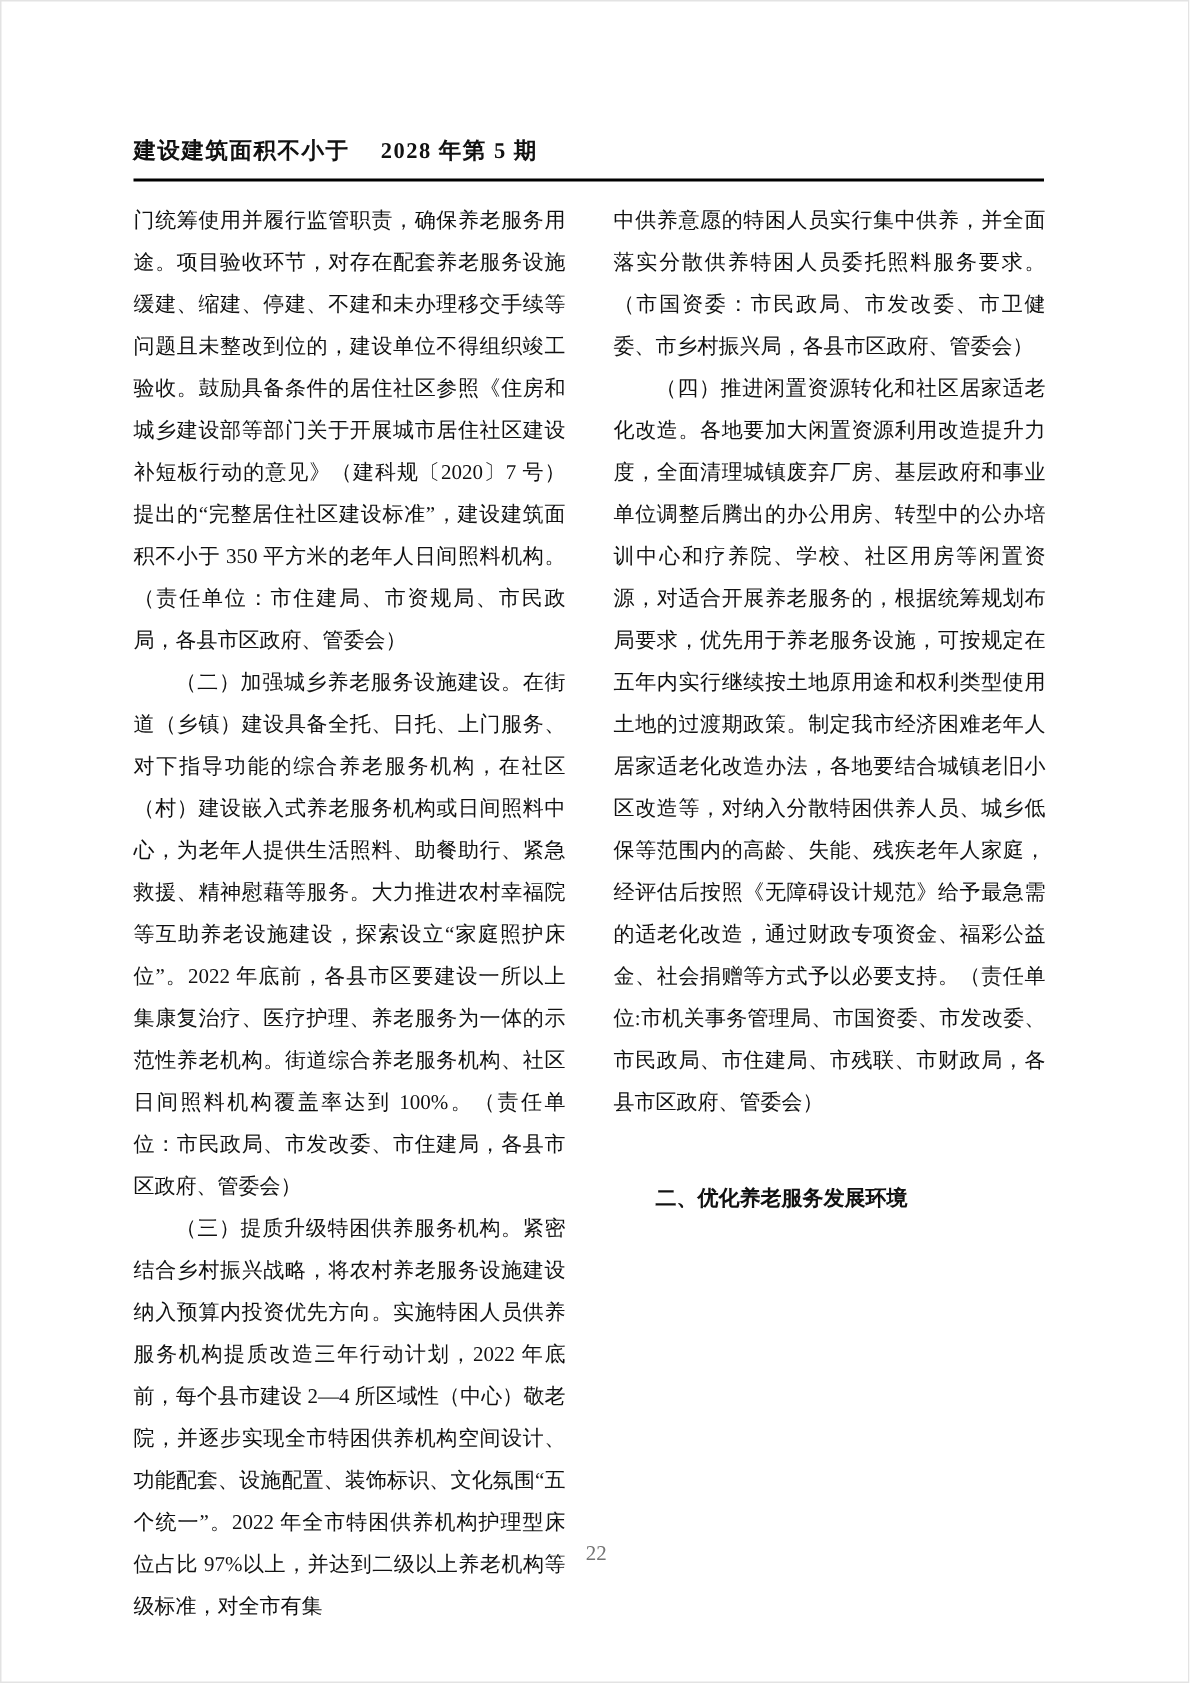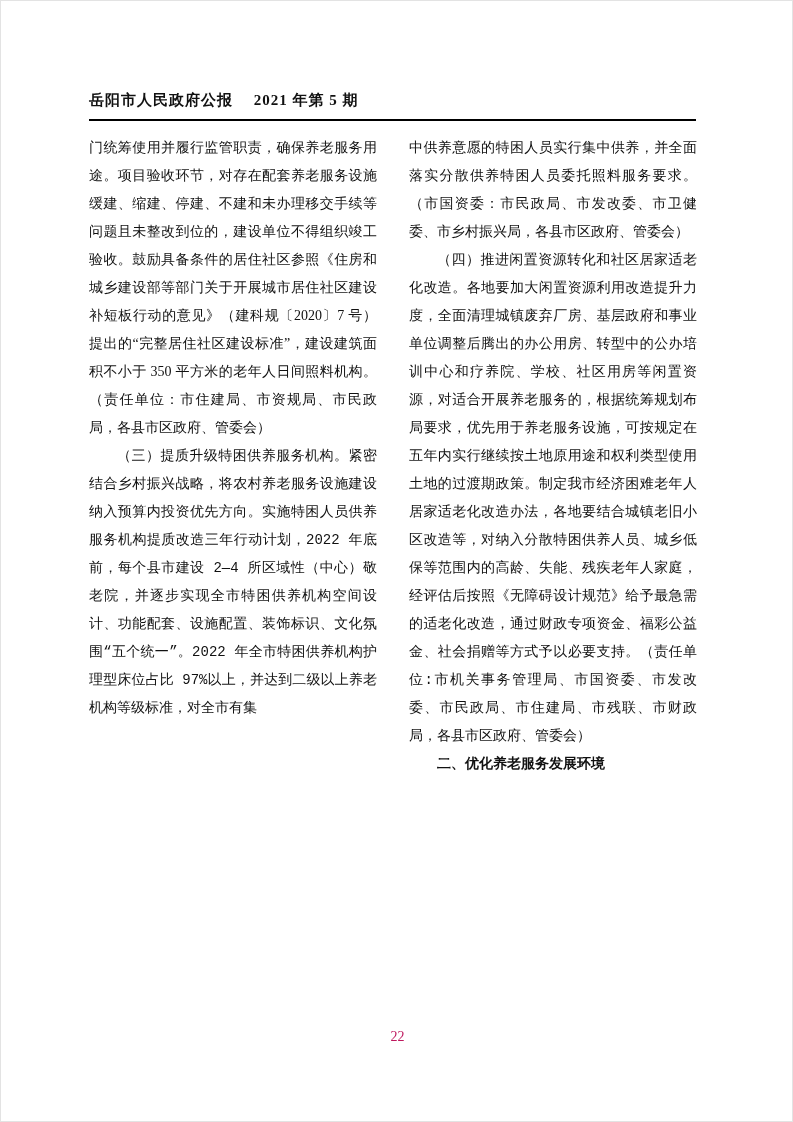--- a/index.html
+++ b/index.html
@@ -53,51 +53,52 @@
       text-align: justify;
       text-justify: inter-ideograph;
     }
     .col p {
       margin: 0;
       padding: 0;
       word-break: break-all;
     }
     .col p.ind {
       text-indent: 2em;
-      font-family: Liberation Mono, monospace;
     }
     .col p.heading {
       font-weight: bold;
+      margin-top: 36px;
     }
     .page-footer {
       position: absolute;
       left: 0;
       top: 1028px;
       width: 793px;
       text-align: center;
       font-size: 14px;
-      color: #be185d;
+      color: #737373;
     }
   </style>
 </head>
 <body>
 
 <div class="page">
 
   <header class="page-header">
-    <span>岳阳市人民政府公报</span>
-    <span class="issue">2021 年第 5 期</span>
+    <span>建设建筑面积不小于</span>
+    <span class="issue">2028 年第 5 期</span>
   </header>
 
   <div class="header-rule"></div>
 
   <main class="columns">
 
     <section class="col">
       <p class="cont">门统筹使用并履行监管职责，确保养老服务用途。项目验收环节，对存在配套养老服务设施缓建、缩建、停建、不建和未办理移交手续等问题且未整改到位的，建设单位不得组织竣工验收。鼓励具备条件的居住社区参照《住房和城乡建设部等部门关于开展城市居住社区建设补短板行动的意见》（建科规〔2020〕7 号）提出的“完整居住社区建设标准”，建设建筑面积不小于 350 平方米的老年人日间照料机构。（责任单位：市住建局、市资规局、市民政局，各县市区政府、管委会）</p>
+      <p class="ind">（二）加强城乡养老服务设施建设。在街道（乡镇）建设具备全托、日托、上门服务、对下指导功能的综合养老服务机构，在社区（村）建设嵌入式养老服务机构或日间照料中心，为老年人提供生活照料、助餐助行、紧急救援、精神慰藉等服务。大力推进农村幸福院等互助养老设施建设，探索设立“家庭照护床位”。2022 年底前，各县市区要建设一所以上集康复治疗、医疗护理、养老服务为一体的示范性养老机构。街道综合养老服务机构、社区日间照料机构覆盖率达到 100%。（责任单位：市民政局、市发改委、市住建局，各县市区政府、管委会）</p>
       <p class="ind">（三）提质升级特困供养服务机构。紧密结合乡村振兴战略，将农村养老服务设施建设纳入预算内投资优先方向。实施特困人员供养服务机构提质改造三年行动计划，2022 年底前，每个县市建设 2—4 所区域性（中心）敬老院，并逐步实现全市特困供养机构空间设计、功能配套、设施配置、装饰标识、文化氛围“五个统一”。2022 年全市特困供养机构护理型床位占比 97%以上，并达到二级以上养老机构等级标准，对全市有集</p>
     </section>
 
     <section class="col">
       <p class="cont">中供养意愿的特困人员实行集中供养，并全面落实分散供养特困人员委托照料服务要求。（市国资委：市民政局、市发改委、市卫健委、市乡村振兴局，各县市区政府、管委会）</p>
       <p class="ind">（四）推进闲置资源转化和社区居家适老化改造。各地要加大闲置资源利用改造提升力度，全面清理城镇废弃厂房、基层政府和事业单位调整后腾出的办公用房、转型中的公办培训中心和疗养院、学校、社区用房等闲置资源，对适合开展养老服务的，根据统筹规划布局要求，优先用于养老服务设施，可按规定在五年内实行继续按土地原用途和权利类型使用土地的过渡期政策。制定我市经济困难老年人居家适老化改造办法，各地要结合城镇老旧小区改造等，对纳入分散特困供养人员、城乡低保等范围内的高龄、失能、残疾老年人家庭，经评估后按照《无障碍设计规范》给予最急需的适老化改造，通过财政专项资金、福彩公益金、社会捐赠等方式予以必要支持。（责任单位:市机关事务管理局、市国资委、市发改委、市民政局、市住建局、市残联、市财政局，各县市区政府、管委会）</p>
       <p class="ind heading">二、优化养老服务发展环境</p>
     </section>
 
   </main>

